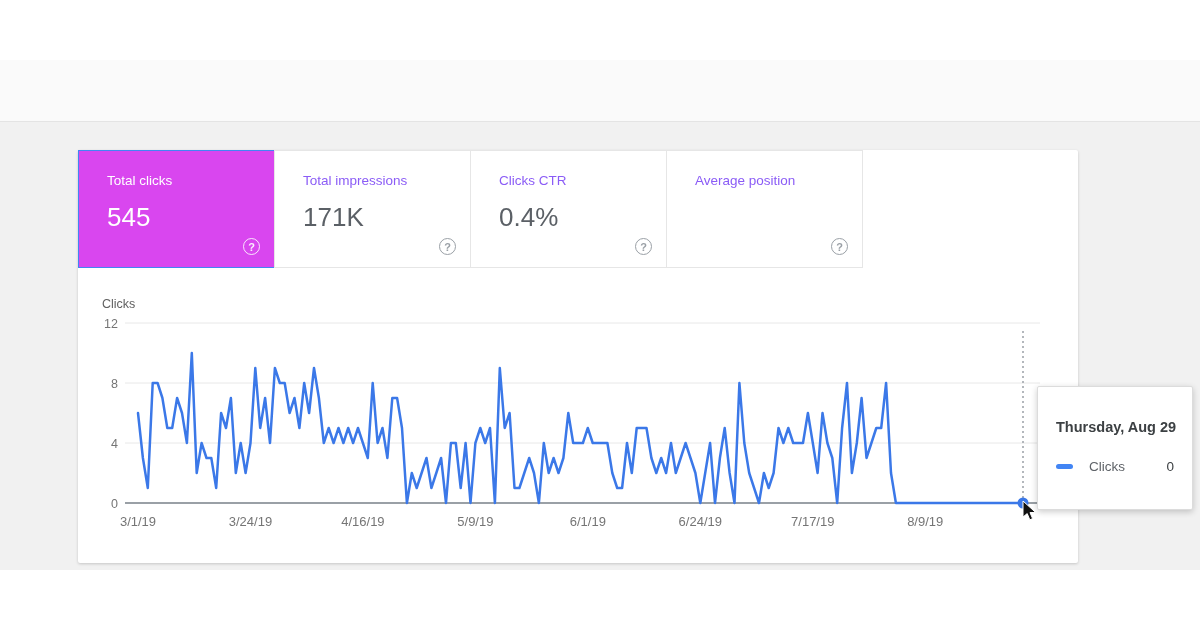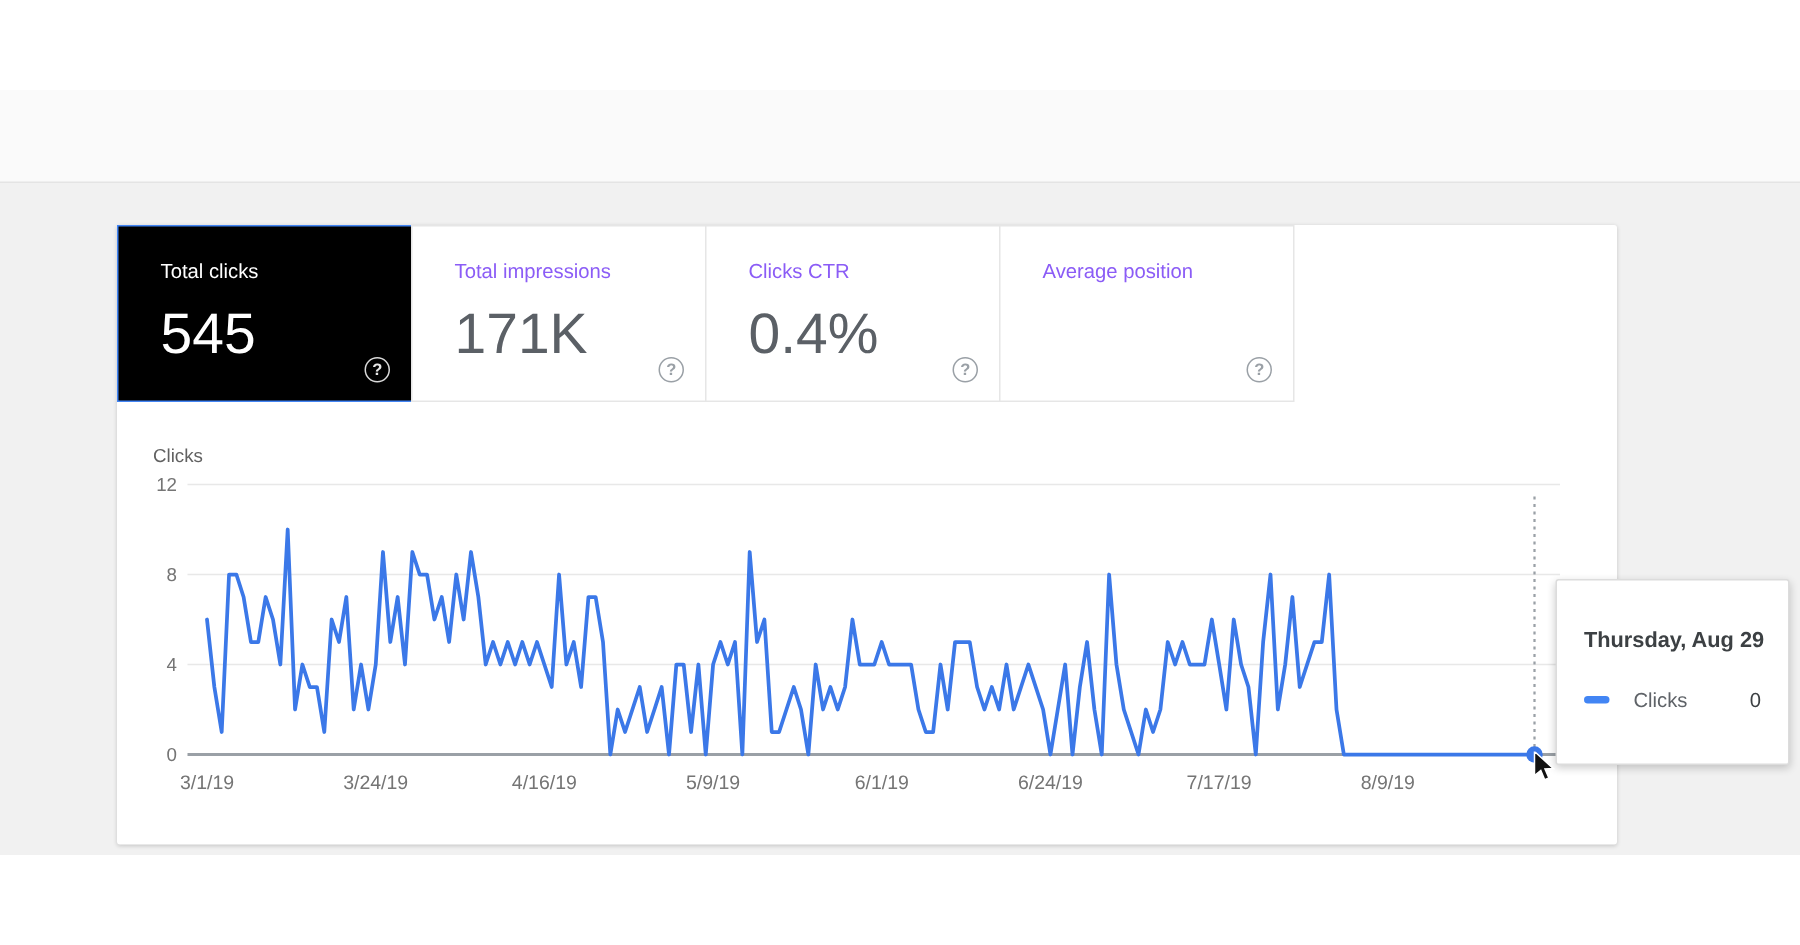--- a/index.html
+++ b/index.html
@@ -36,22 +36,22 @@
     background:#f1f1f1; }
   .main-card { position:absolute; left:78px; top:150px; width:1000px; height:413px;
     background:#ffffff; border-radius:2px; box-shadow:0 1px 3px rgba(0,0,0,.18); }
 
   
   .cards-row { position:absolute; left:0; top:0; height:118px; display:flex; }
   .metric-card { width:197px; height:118px; background:#ffffff;
     border:1px solid #e6e6e6; margin-right:-1px; position:relative;
     padding:22px 0 0 28px; cursor:pointer; }
   .metric-card .m-label { font-size:13.5px; color:#8b5cf6; }
-  .metric-card .m-value { font-size:38px; color:#5b6066; margin-top:14px; }
-  .metric-card.selected { background:#000000; border-color:#4285f4; }
+  .metric-card .m-value { font-size:26px; color:#5b6066; margin-top:14px; }
+  .metric-card.selected { background:#d946ef; border-color:#4285f4; }
   .metric-card.selected .m-label,
   .metric-card.selected .m-value { color:#ffffff; }
   .m-help { position:absolute; right:14px; bottom:12px; width:17px; height:17px;
     border-radius:50%; border:1.5px solid #9aa0a6; color:#9aa0a6; font-size:11px;
     font-weight:bold; text-align:center; line-height:16px; }
   .metric-card.selected .m-help { border-color:rgba(255,255,255,.85);
     color:rgba(255,255,255,.9); }
 
   
   #chart-wrap { position:absolute; left:12px; top:142px; width:990px; height:250px; }

